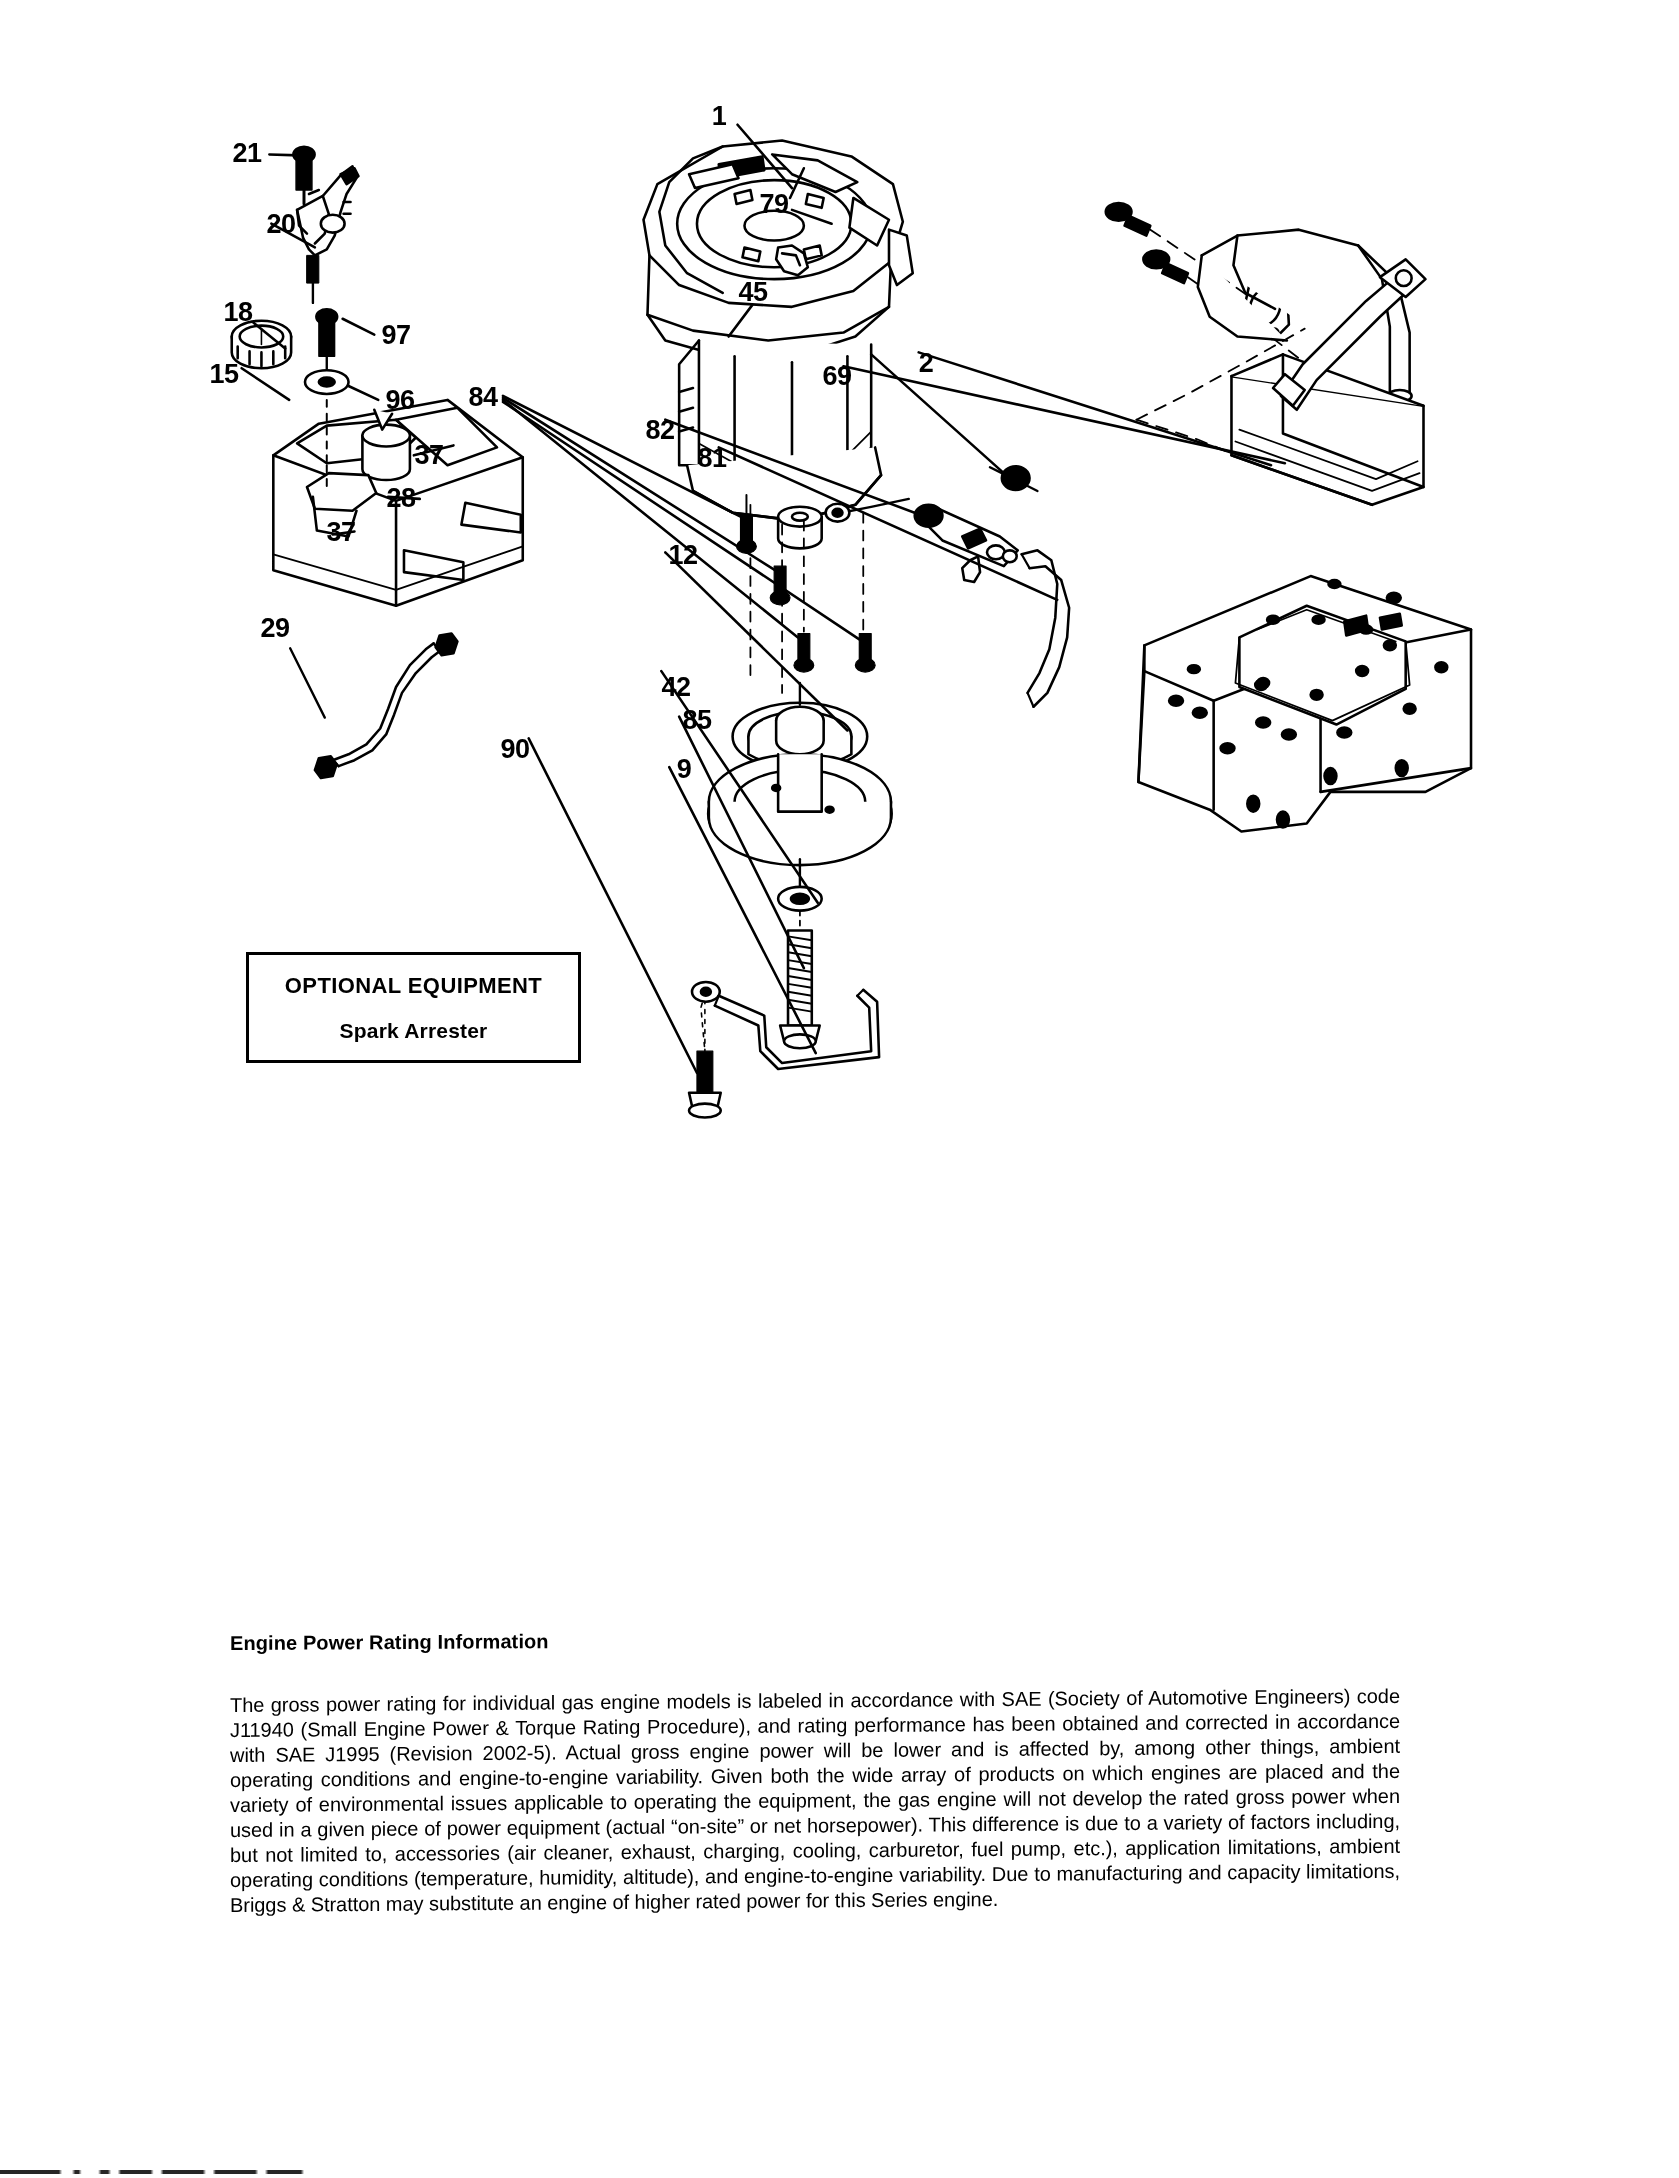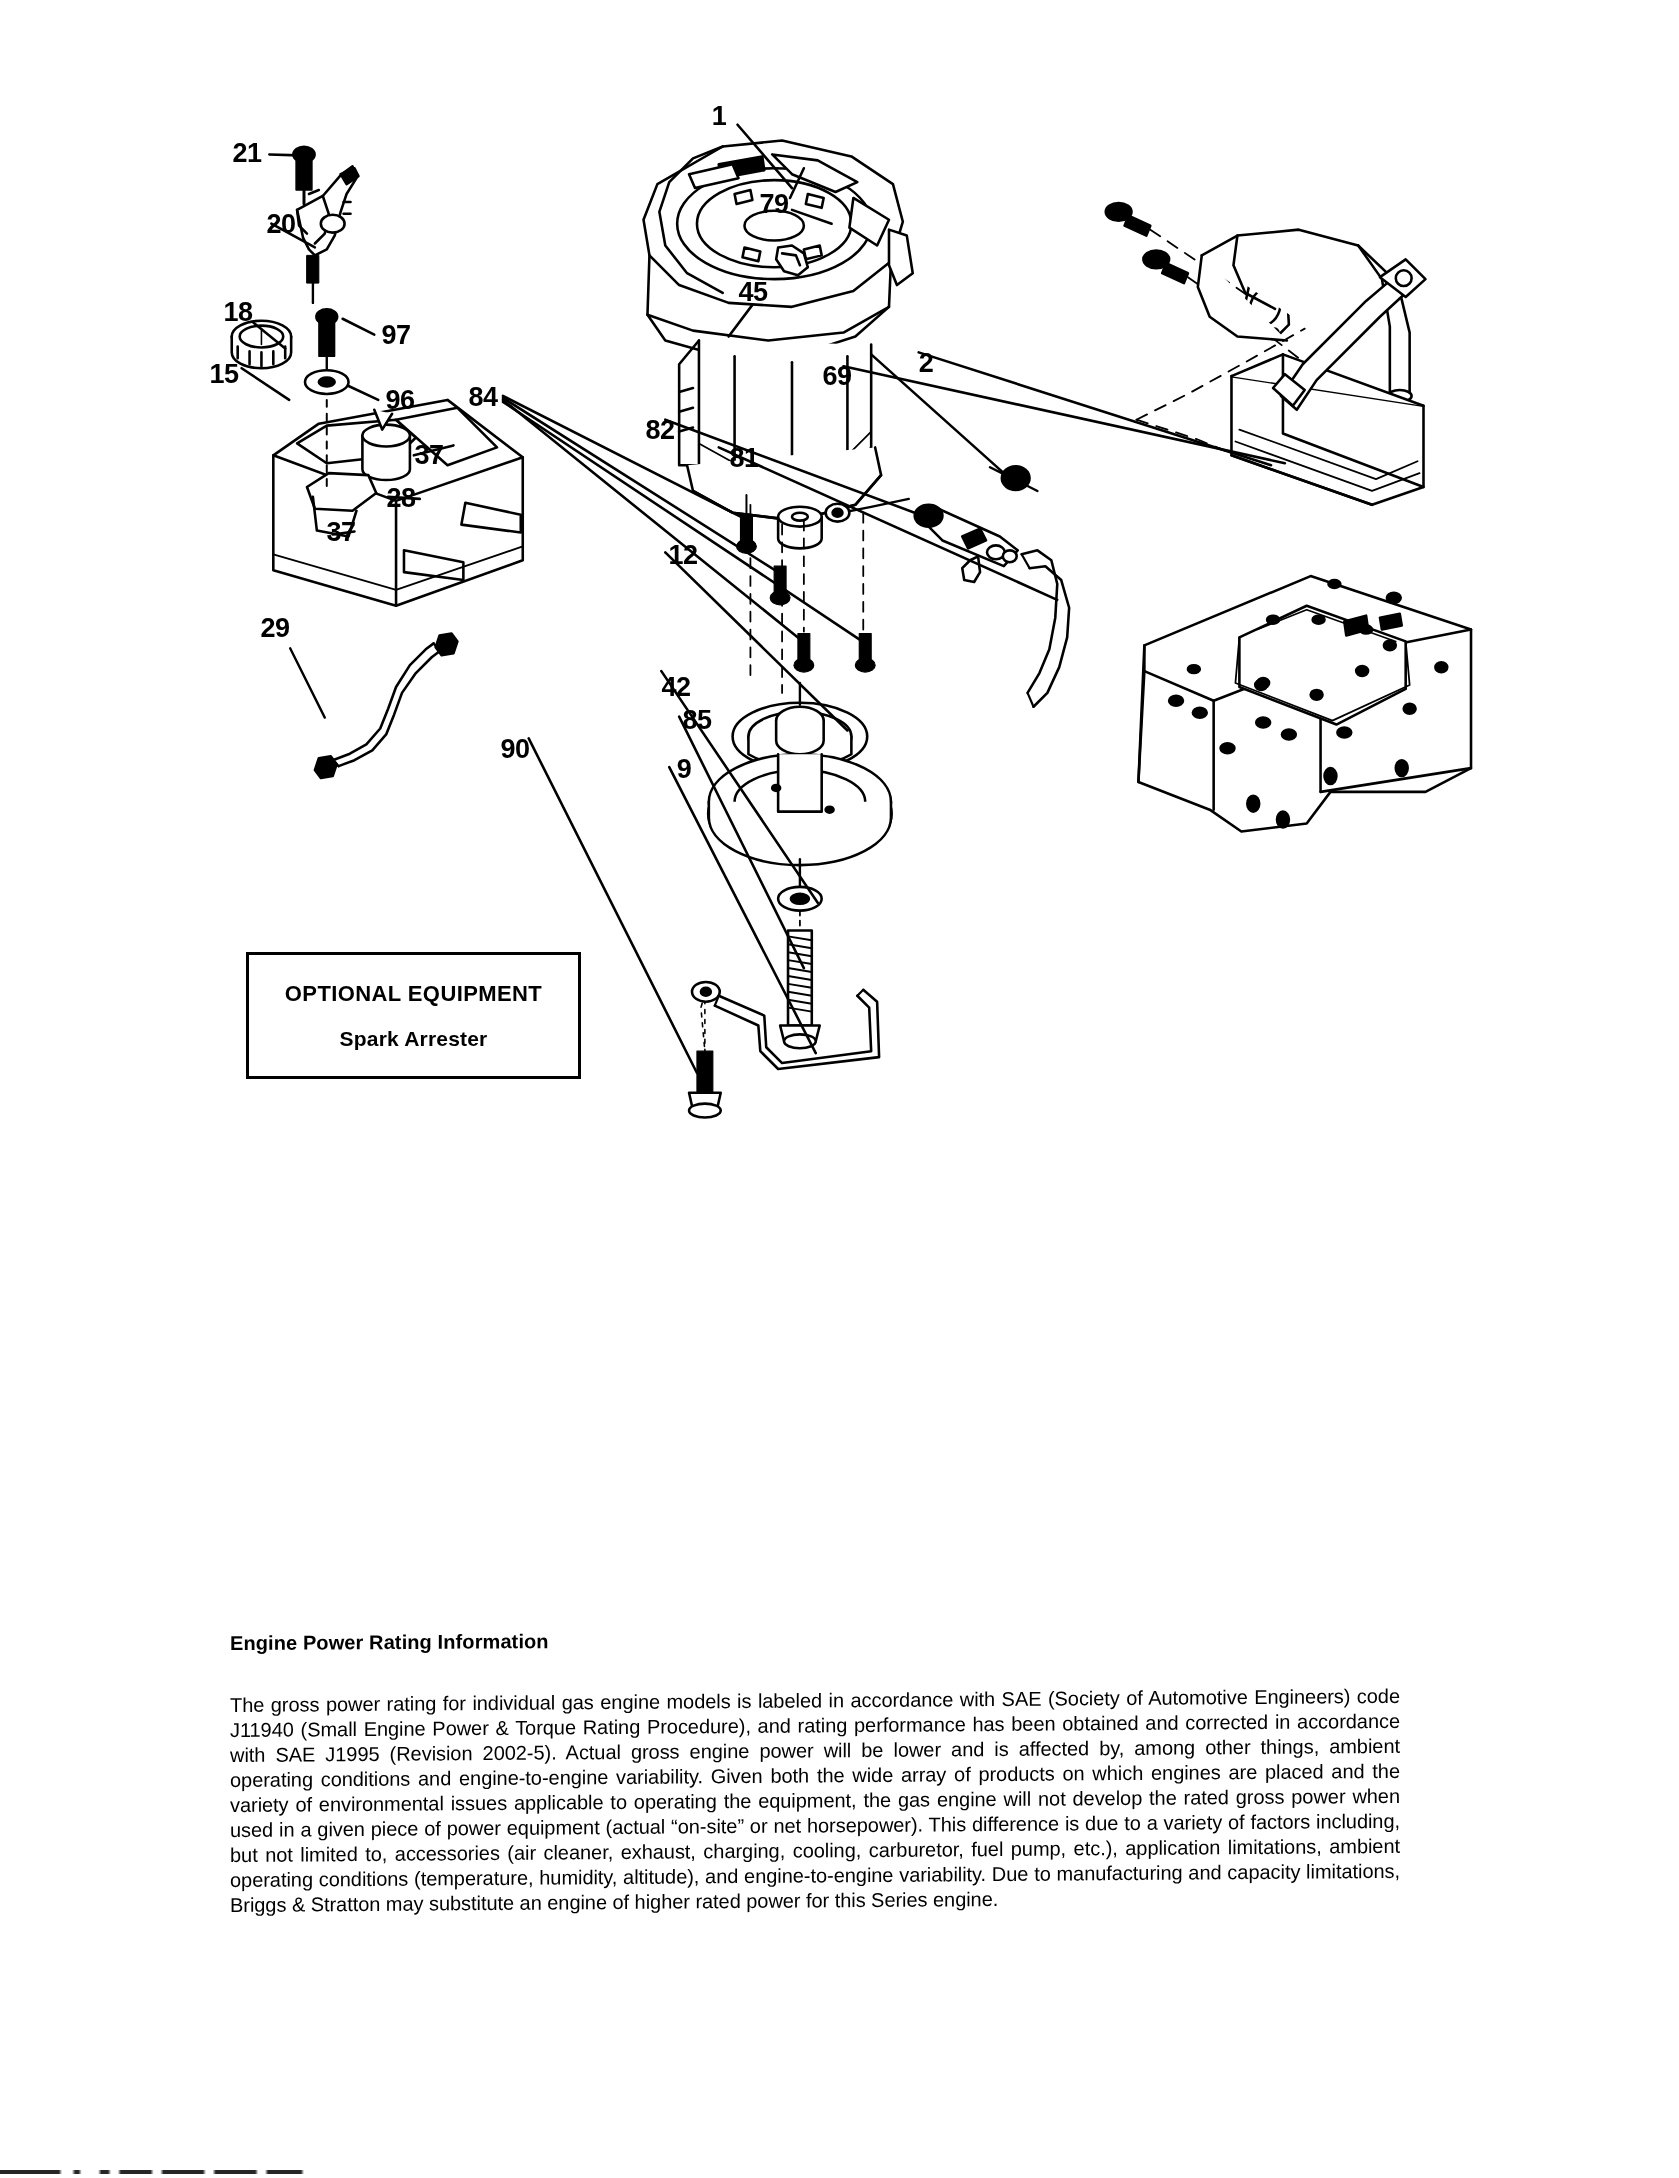--- a/index.html
+++ b/index.html
@@ -52,21 +52,21 @@
     transform: translate(-50%, -50%);
     -webkit-font-smoothing: none;
   }
 
   
   #optional-box {
     position: absolute;
     left: 246px;
     top: 952px;
     width: 335px;
-    height: 127px;
+    height: 111px;
     border: 3px solid #000;
     background: #fff;
     box-sizing: border-box;
     display: flex;
     flex-direction: column;
     align-items: center;
     justify-content: center;
   }
   #optional-box .ob-title {
     font-size: 22px;
@@ -484,21 +484,21 @@
         <div class="callout" style="left: 774px; top: 204px;">79</div>
         <div class="callout" style="left: 753px; top: 292px;">45</div>
         <div class="callout" style="left: 238px; top: 312px;">18</div>
         <div class="callout" style="left: 396px; top: 335px;">97</div>
         <div class="callout" style="left: 224px; top: 358px; margin-top: 16px;">15</div>
         <div class="callout" style="left: 926px; top: 363px;">2</div>
         <div class="callout" style="left: 837px; top: 376px;">69</div>
         <div class="callout" style="left: 400px; top: 400px;">96</div>
         <div class="callout" style="left: 483px; top: 397px;">84</div>
         <div class="callout" style="left: 660px; top: 430px;">82</div>
-        <div class="callout" style="left: 712px; top: 458px; margin-left: 32px;">81</div>
+        <div class="callout" style="left: 712px; top: 458px;">81</div>
         <div class="callout" style="left: 429px; top: 455px;">37</div>
         <div class="callout" style="left: 401px; top: 498px;">28</div>
         <div class="callout" style="left: 341px; top: 532px;">37</div>
         <div class="callout" style="left: 683px; top: 555px;">12</div>
         <div class="callout" style="left: 275px; top: 628px;">29</div>
         <div class="callout" style="left: 676px; top: 673px; margin-top: 14px;">42</div>
         <div class="callout" style="left: 697px; top: 720px;">85</div>
         <div class="callout" style="left: 515px; top: 738px; margin-top: 11px;">90</div>
         <div class="callout" style="left: 684px; top: 769px;">9</div>
       </div>

